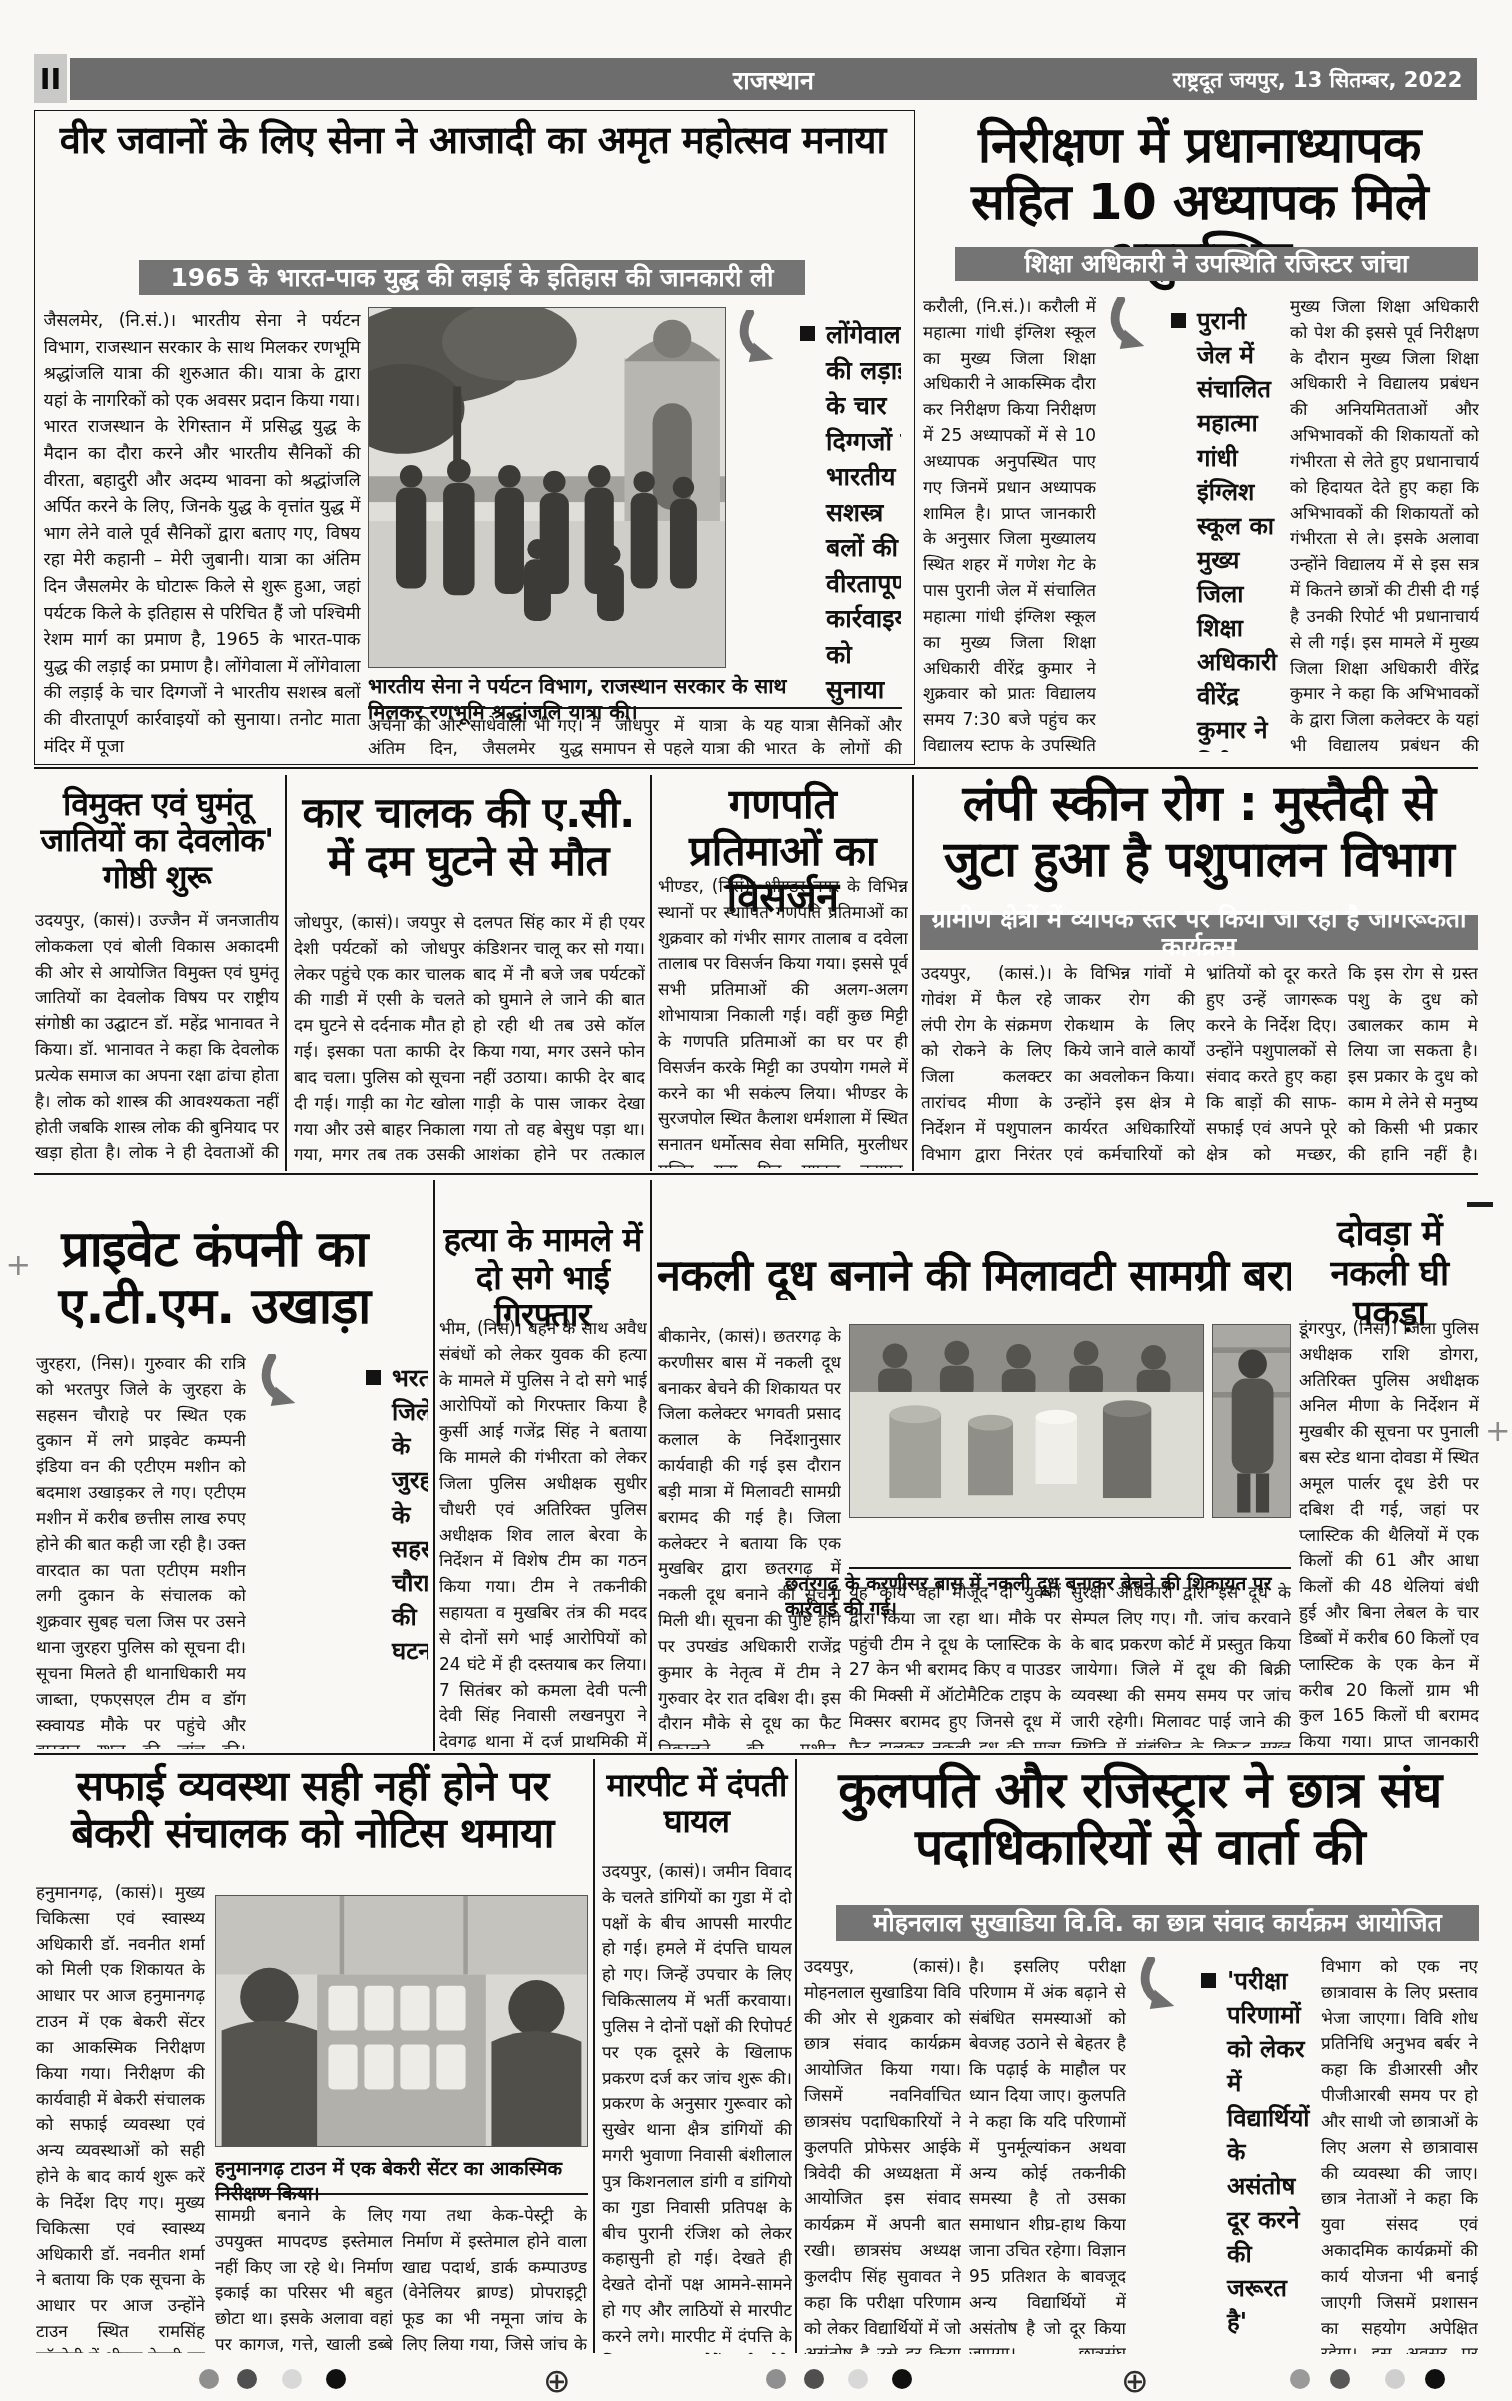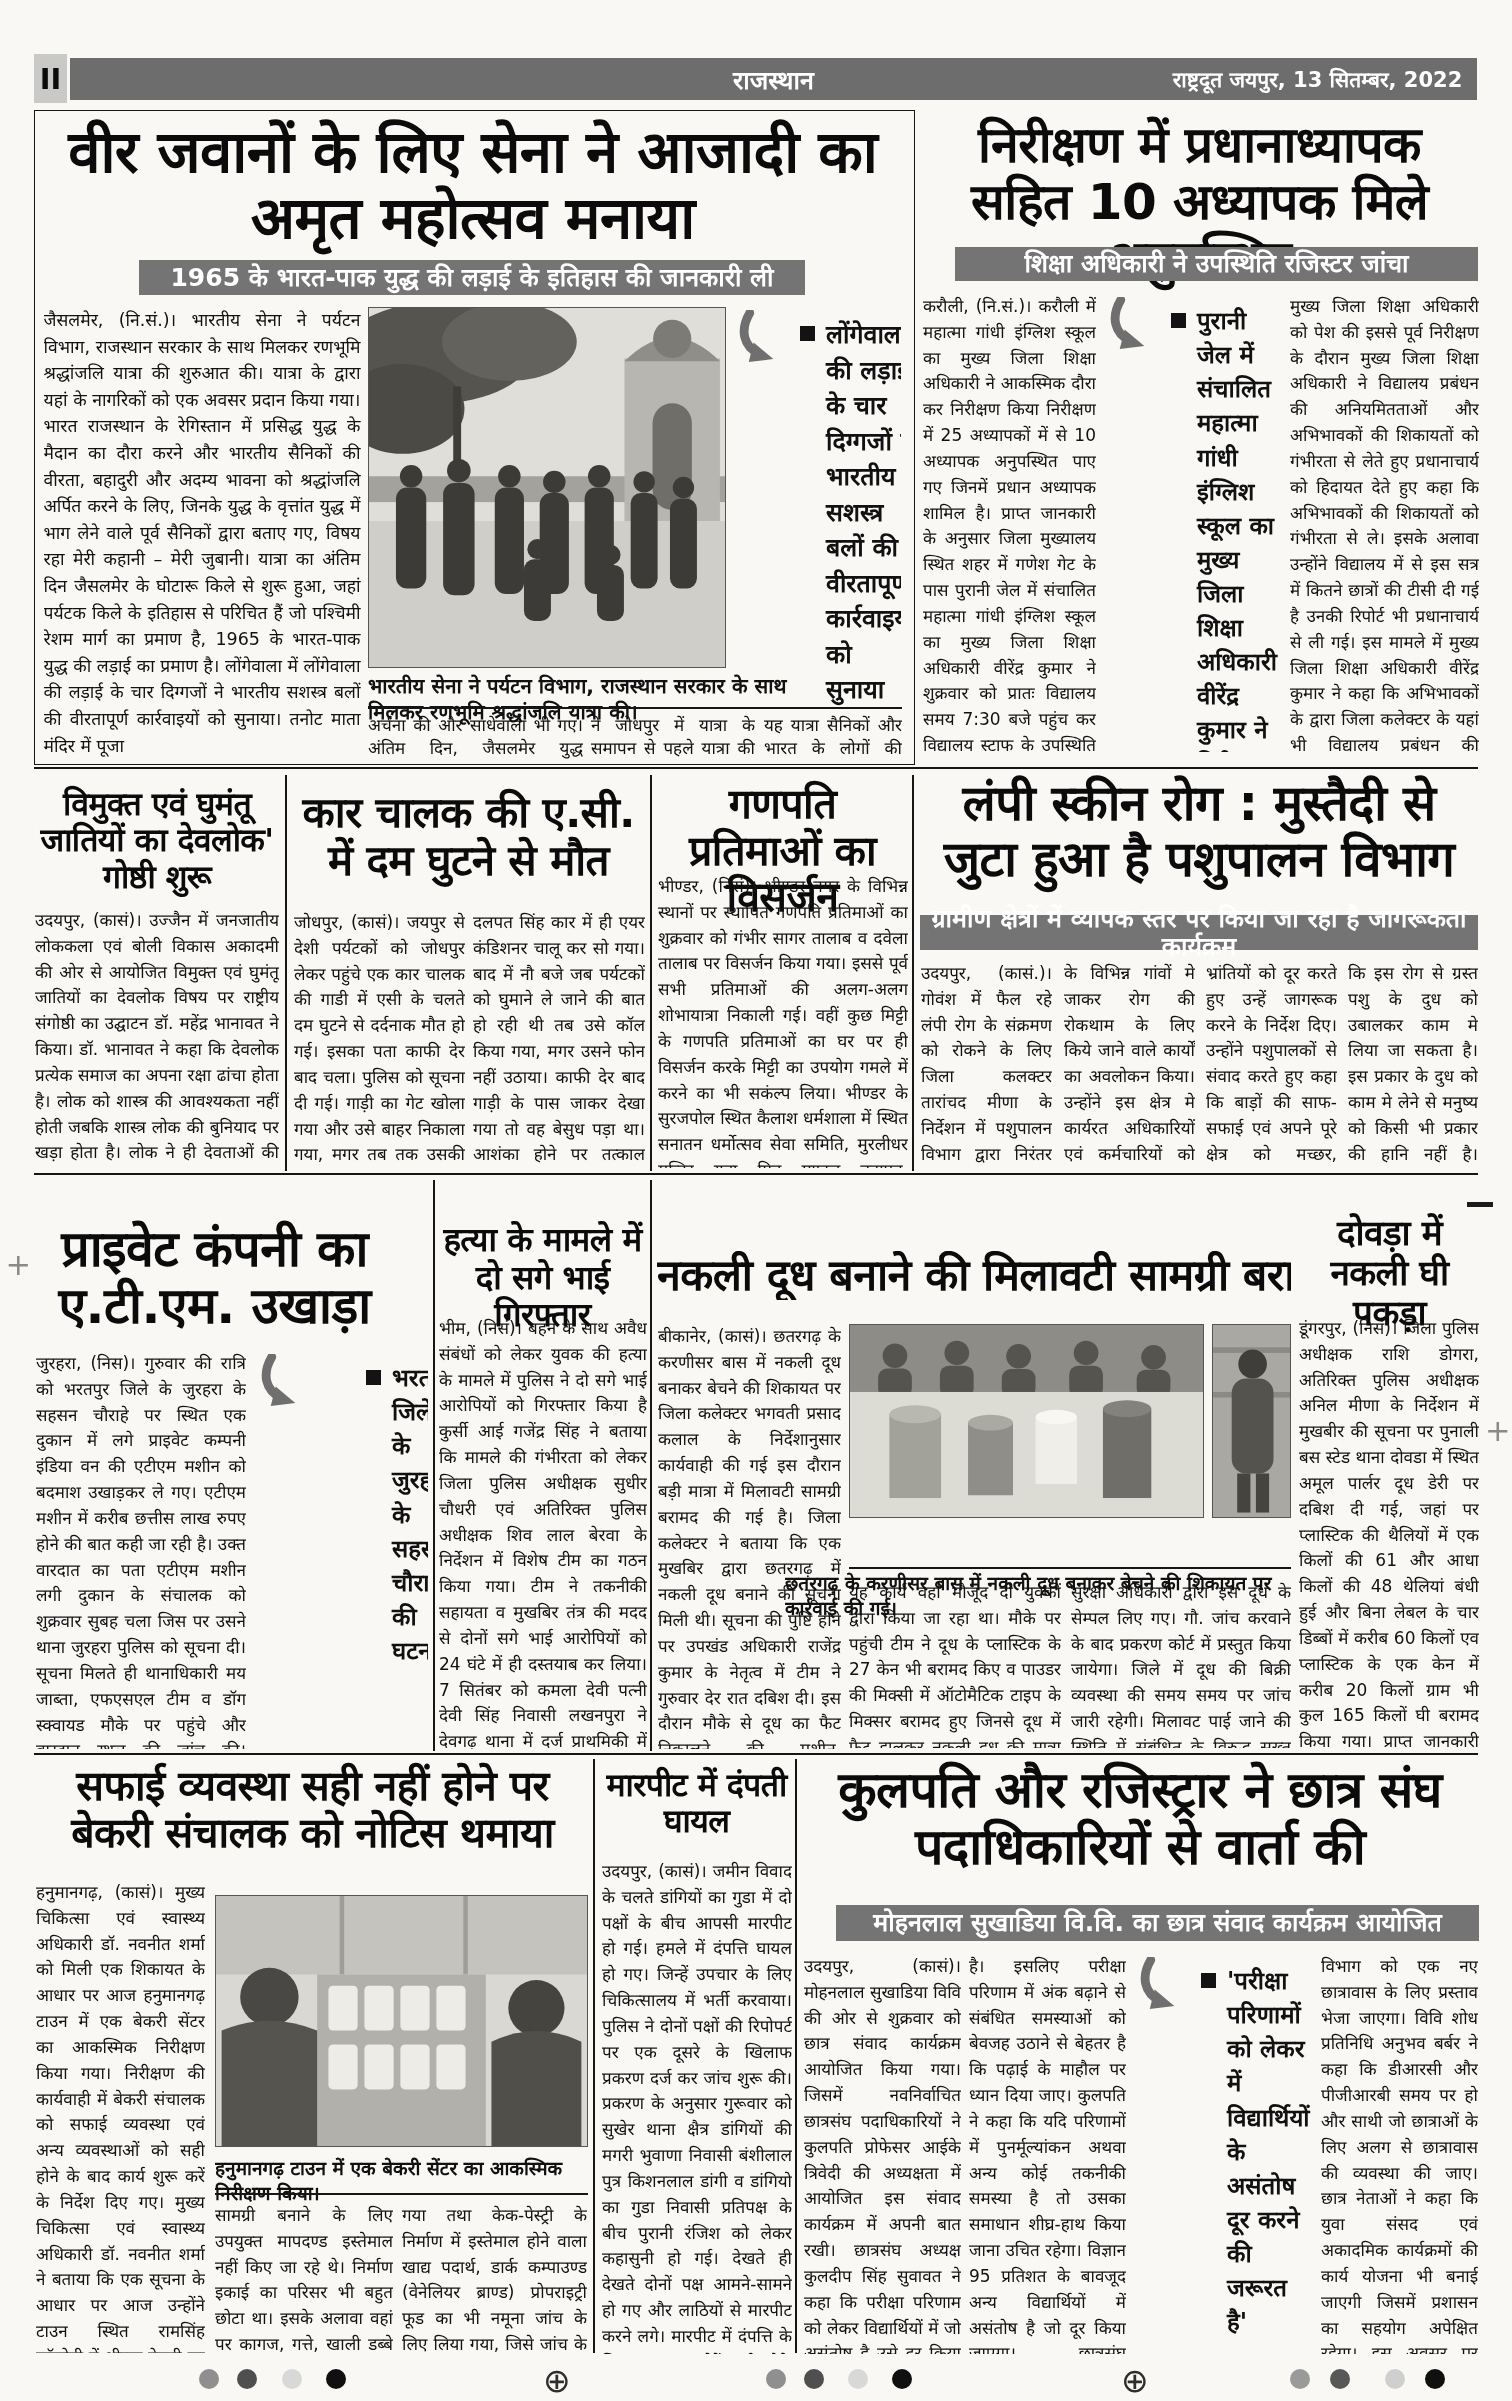--- a/index.html
+++ b/index.html
@@ -46,21 +46,21 @@
 
 <div id="page">
 
   <div class="abs pagenum">II</div>
   <div class="abs mastbar">
     <div class="mast-region">राजस्थान</div>
     <div class="mast-edition">राष्ट्रदूत जयपुर, 13 सितम्बर, 2022</div>
   </div>
 
   <div class="abs box" style="left:34px;top:110px;width:879px;height:653px;">
-    <div class="abs headline" style="left:10.2px;top:8px;width:855px;font-size:58px;text-align:center;">वीर जवानों के लिए सेना ने आजादी का अमृत महोत्सव मनाया</div>
+    <div class="abs headline" style="left:10.2px;top:8px;width:855px;font-size:38px;text-align:center;">वीर जवानों के लिए सेना ने आजादी का अमृत महोत्सव मनाया</div>
     <div class="abs kicker" style="left:104px;top:149px;width:666px;height:35px;">1965 के भारत-पाक युद्ध की लड़ाई के इतिहास की जानकारी ली</div>
     <div class="abs col" style="left:8.5px;top:196px;width:317px;height:452px;font-size:17.5px;">जैसलमेर, (नि.सं.)। भारतीय सेना ने पर्यटन विभाग, राजस्थान सरकार के साथ मिलकर रणभूमि श्रद्धांजलि यात्रा की शुरुआत की। यात्रा के द्वारा यहां के नागरिकों को एक अवसर प्रदान किया गया। भारत राजस्थान के रेगिस्तान में प्रसिद्ध युद्ध के मैदान का दौरा करने और भारतीय सैनिकों की वीरता, बहादुरी और अदम्य भावना को श्रद्धांजलि अर्पित करने के लिए, जिनके युद्ध के वृत्तांत युद्ध में भाग लेने वाले पूर्व सैनिकों द्वारा बताए गए, विषय रहा मेरी कहानी – मेरी जुबानी। यात्रा का अंतिम दिन जैसलमेर के घोटारू किले से शुरू हुआ, जहां पर्यटक किले के इतिहास से परिचित हैं जो पश्चिमी रेशम मार्ग का प्रमाण है, 1965 के भारत-पाक युद्ध की लड़ाई का प्रमाण है। लोंगेवाला में लोंगेवाला की लड़ाई के चार दिग्गजों ने भारतीय सशस्त्र बलों की वीरतापूर्ण कार्रवाइयों को सुनाया। तनोट माता मंदिर में पूजा</div>
 
     <div class="abs photo" style="left:333px;top:196px;width:358px;height:361px;">
       <svg viewBox="0 0 634 640" preserveAspectRatio="none">
         <rect width="634" height="640" fill="#dedd d8"></rect>
         <rect width="634" height="640" fill="#dfded9"></rect>
         <ellipse cx="120" cy="80" rx="170" ry="90" fill="#55544f"></ellipse>
         <ellipse cx="250" cy="60" rx="120" ry="70" fill="#63625c"></ellipse>
         <ellipse cx="60" cy="180" rx="110" ry="80" fill="#4b4a45"></ellipse>

